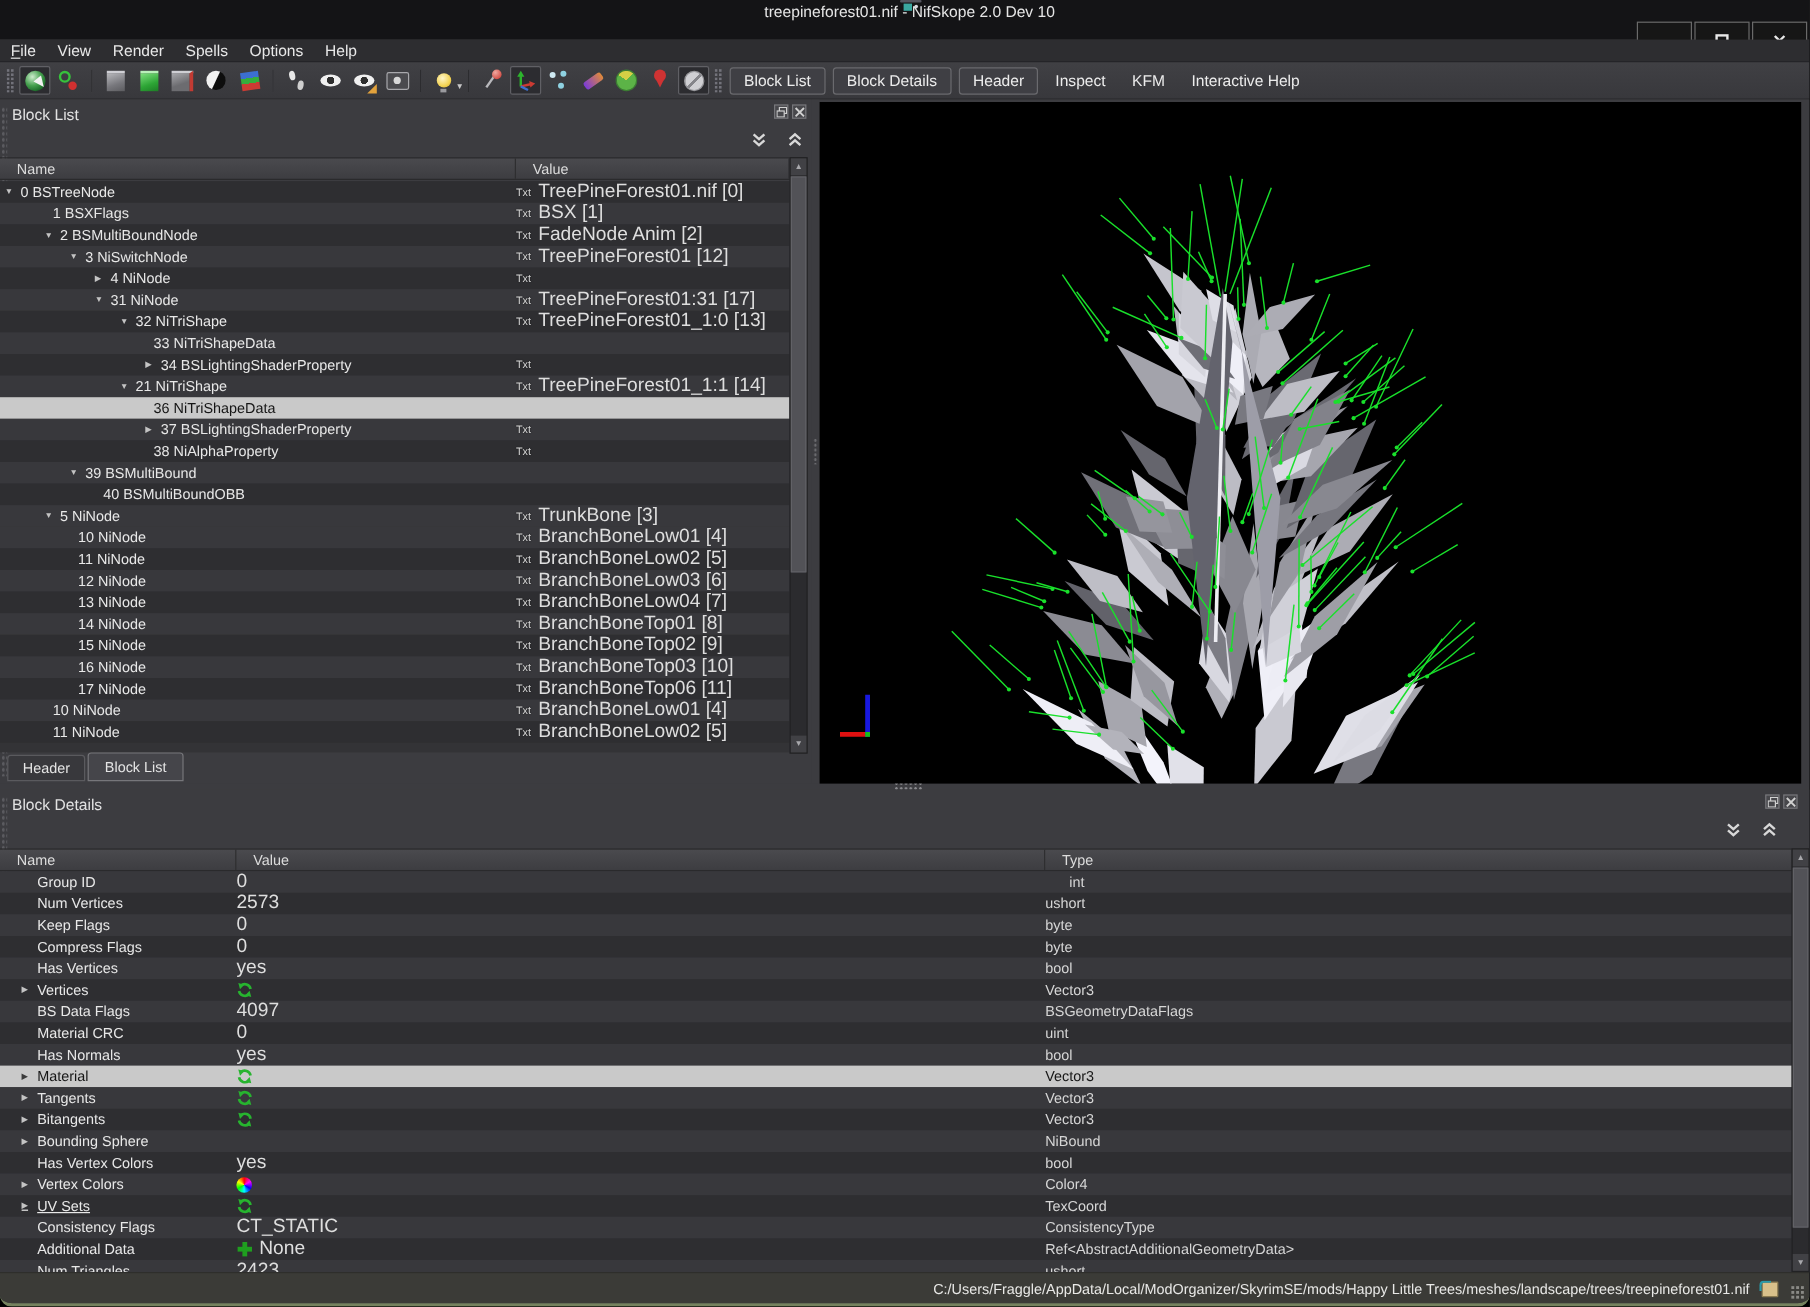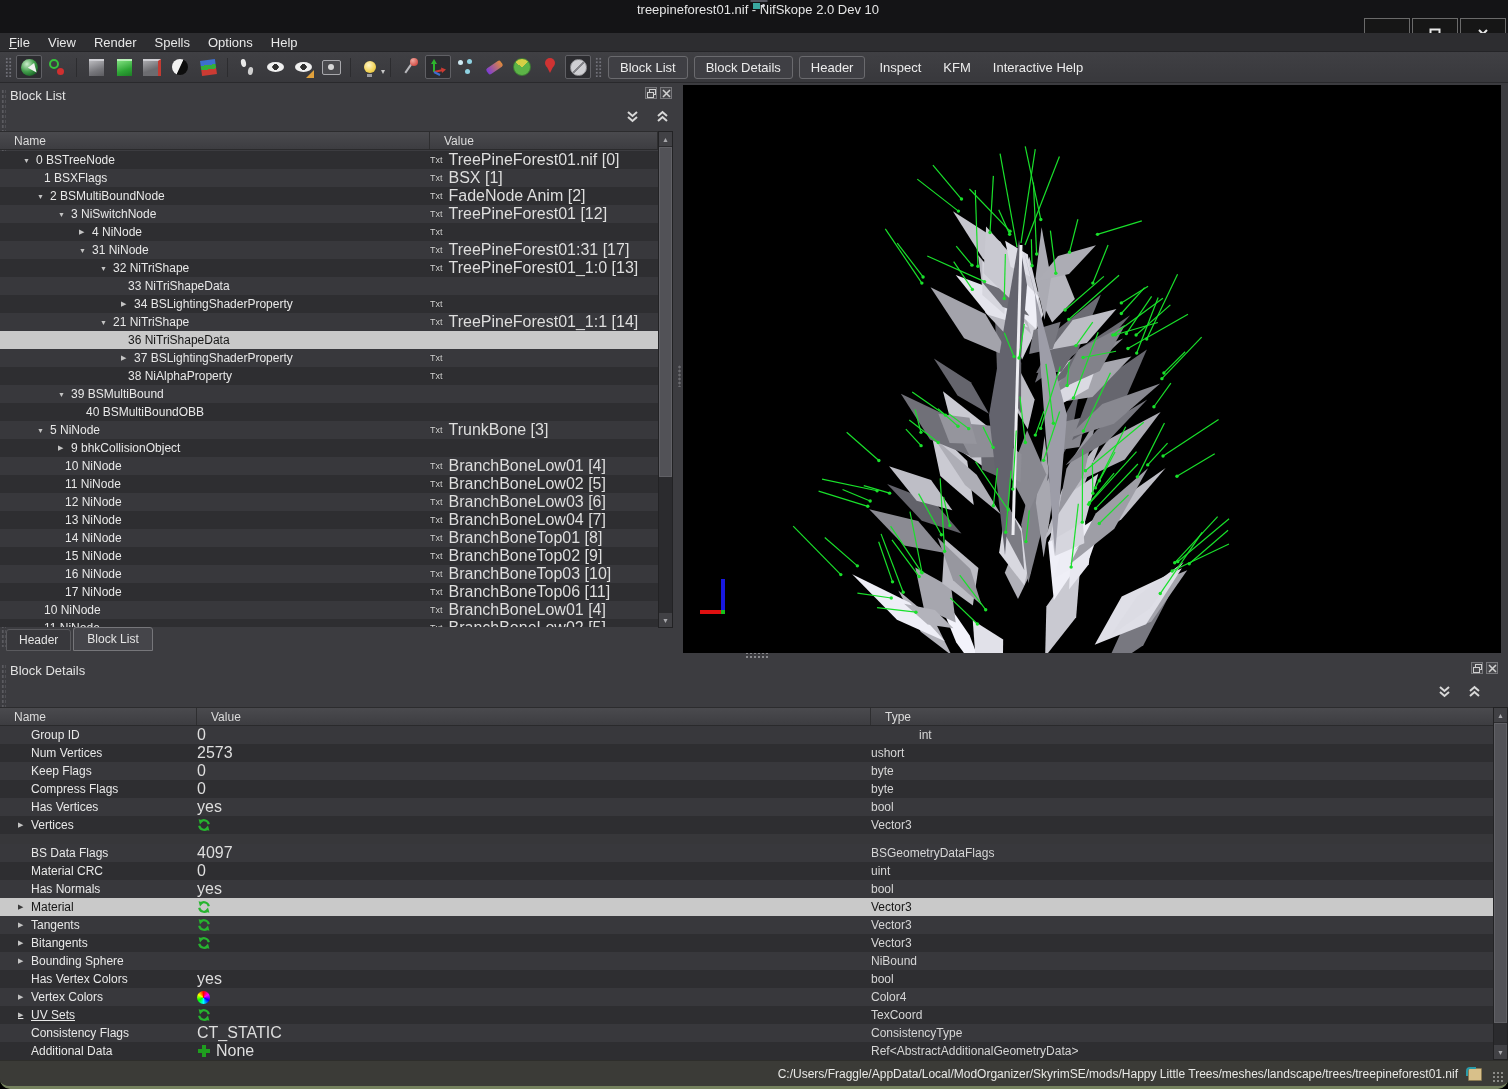--- a/index.html
+++ b/index.html
@@ -208,21 +208,21 @@
           <svg width="13" height="13">
               <path d="M2 6 L6.5 2 L11 6 M2 11 L6.5 7 L11 11" fill="none" stroke="#d8d8d8" stroke-width="2"></path>
             </svg>
         </div>
       </div>
       <div class="tbl-head" style="top:48px;width:658px;" id="bl-head">
           <div class="th" style="width: 430px;">Name</div>
           <div class="th" style="width: 228px;">Value</div>
         </div>
       <div class="rows" style="top:68px;width:658px;height:476px;background:#333336;" id="bl-rows">
-          <div class="trow rb" style="padding-left: 23px;">
+          <div class="trow rb" style="padding-left: 4px;">
             <span class="exp">▼</span>
             <span>0 BSTreeNode</span>
             <div class="cell-abs" style="left: 430px;">
               <span class="txt-icon">Txt</span>
               <span class="val-text">TreePineForest01.nif [0]</span>
             </div>
           </div>
           <div class="trow ra" style="padding-left: 37px;">
             <span class="exp" style="width: 7px;"></span>
             <span>1 BSXFlags</span>
@@ -319,25 +319,20 @@
             <span>40 BSMultiBoundOBB</span>
             <div class="cell-abs" style="left: 430px;"></div>
           </div>
           <div class="trow ra" style="padding-left: 37px;">
             <span class="exp">▼</span>
             <span>5 NiNode</span>
             <div class="cell-abs" style="left: 430px;">
               <span class="txt-icon">Txt</span>
               <span class="val-text">TrunkBone [3]</span>
             </div>
-          </div>
-          <div class="trow rb" style="padding-left: 58px;">
-            <span class="exp">▶</span>
-            <span>9 bhkCollisionObject</span>
-            <div class="cell-abs" style="left: 430px;"></div>
           </div>
           <div class="trow ra" style="padding-left: 58px;">
             <span class="exp" style="width: 7px;"></span>
             <span>10 NiNode</span>
             <div class="cell-abs" style="left: 430px;">
               <span class="txt-icon">Txt</span>
               <span class="val-text">BranchBoneLow01 [4]</span>
             </div>
           </div>
           <div class="trow rb" style="padding-left: 58px;">
@@ -738,21 +733,21 @@
           <div class="th" style="width: 674px;">Value</div>
           <div class="th" style="width: 623px;">Type</div>
         </div>
       <div class="rows" style="top:68px;width:1494px;height:334px;background:#37373a;" id="bd-rows">
           <div class="trow ra" style="padding-left: 18px;">
             <span class="exp"></span>
             <span>Group ID</span>
             <div class="cell-abs" style="left: 197px;">
               <span class="val-text">0</span>
             </div>
-            <div class="cell-abs" style="left: 899px; padding-left: 20px;">
+            <div class="cell-abs" style="left: 871px; padding-left: 20px;">
               <span class="type-text">int</span>
             </div>
           </div>
           <div class="trow rb" style="padding-left: 18px;">
             <span class="exp"></span>
             <span>Num Vertices</span>
             <div class="cell-abs" style="left: 197px;">
               <span class="val-text">2573</span>
             </div>
             <div class="cell-abs" style="left: 871px;">
@@ -797,21 +792,21 @@
                 <path d="M11.8 6.2 A5 5 0 0 0 3.6 3.4" fill="none" stroke="#27b42f" stroke-width="2.2"></path>
                 <polygon points="1.6,1.2 6.6,2.6 3,6.4" fill="#27b42f"></polygon>
                 <path d="M2.2 7.8 A5 5 0 0 0 10.4 10.6" fill="none" stroke="#27b42f" stroke-width="2.2"></path>
                 <polygon points="12.4,12.8 7.4,11.4 11,7.6" fill="#27b42f"></polygon>
               </svg>
             </div>
             <div class="cell-abs" style="left: 871px;">
               <span class="type-text">Vector3</span>
             </div>
           </div>
-          <div class="trow ra" style="padding-left: 18px; margin-top: 10px;">
+          <div class="trow ra" style="padding-left: 18px;">
             <span class="exp"></span>
             <span>BS Data Flags</span>
             <div class="cell-abs" style="left: 197px;">
               <span class="val-text">4097</span>
             </div>
             <div class="cell-abs" style="left: 871px;">
               <span class="type-text">BSGeometryDataFlags</span>
             </div>
           </div>
           <div class="trow rb" style="padding-left: 18px;">

